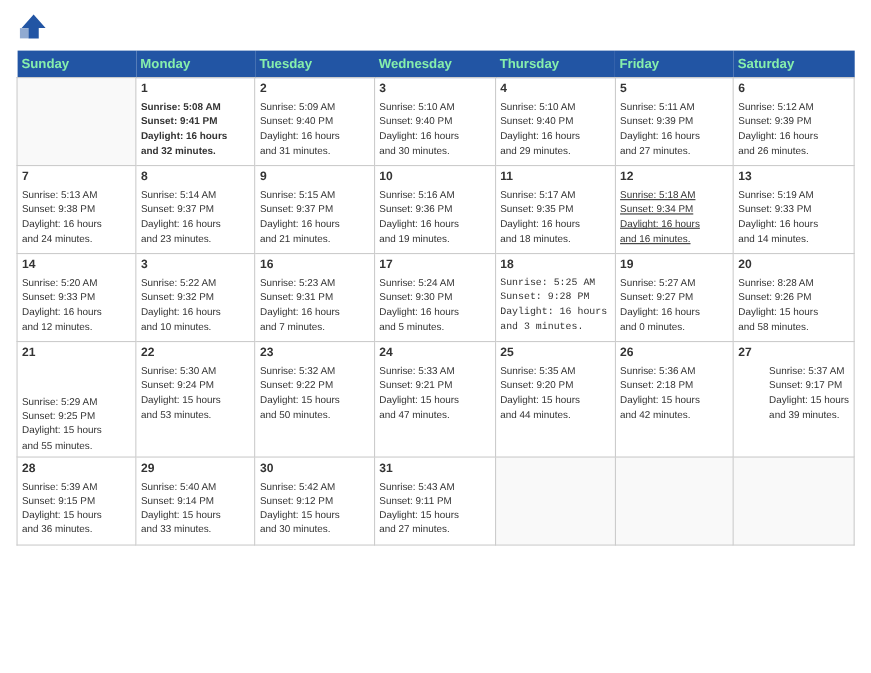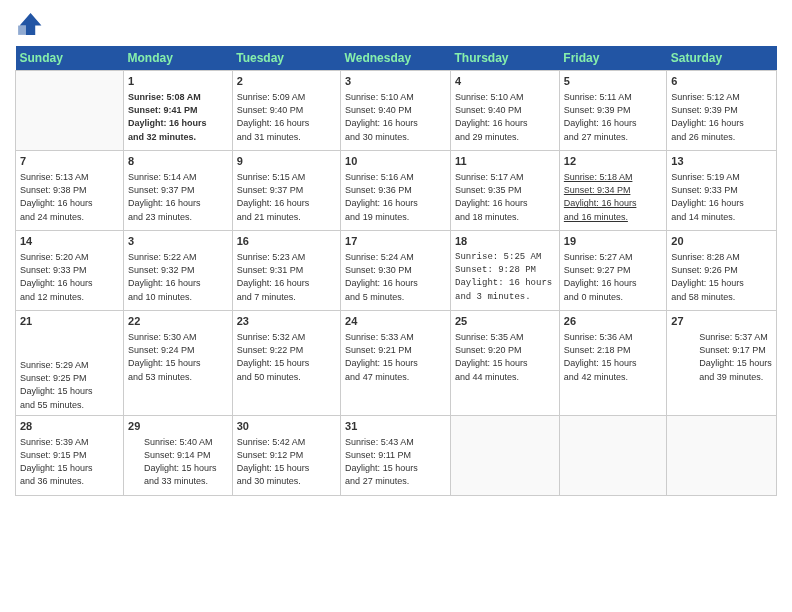--- a/index.html
+++ b/index.html
@@ -322,21 +322,21 @@
         <tr>
           <td>
             <div class="day-num">28</div>
             <div class="day-info" style="white-space: pre-line;">Sunrise: 5:39 AM
 Sunset: 9:15 PM
 Daylight: 15 hours
 and 36 minutes.</div>
           </td>
           <td>
             <div class="day-num">29</div>
-            <div class="day-info" style="white-space: pre-line; margin-left: 16px;">Sunrise: 5:40 AM
+            <div class="day-info" style="white-space: pre-line;">Sunrise: 5:40 AM
 Sunset: 9:14 PM
 Daylight: 15 hours
 and 33 minutes.</div>
           </td>
           <td>
             <div class="day-num">30</div>
             <div class="day-info" style="white-space: pre-line;">Sunrise: 5:42 AM
 Sunset: 9:12 PM
 Daylight: 15 hours
 and 30 minutes.</div>

